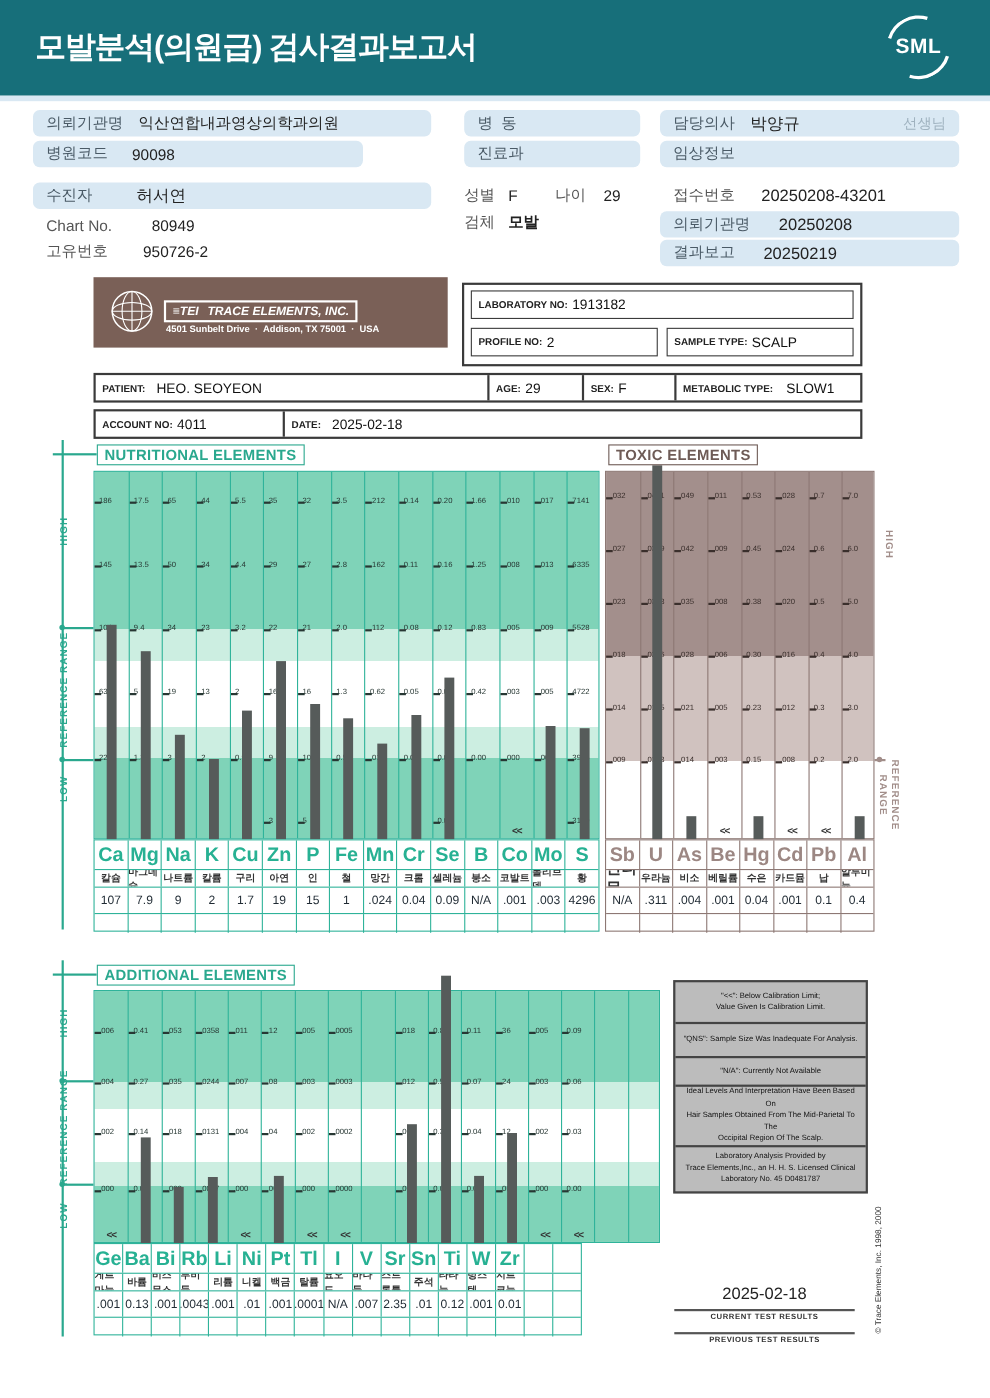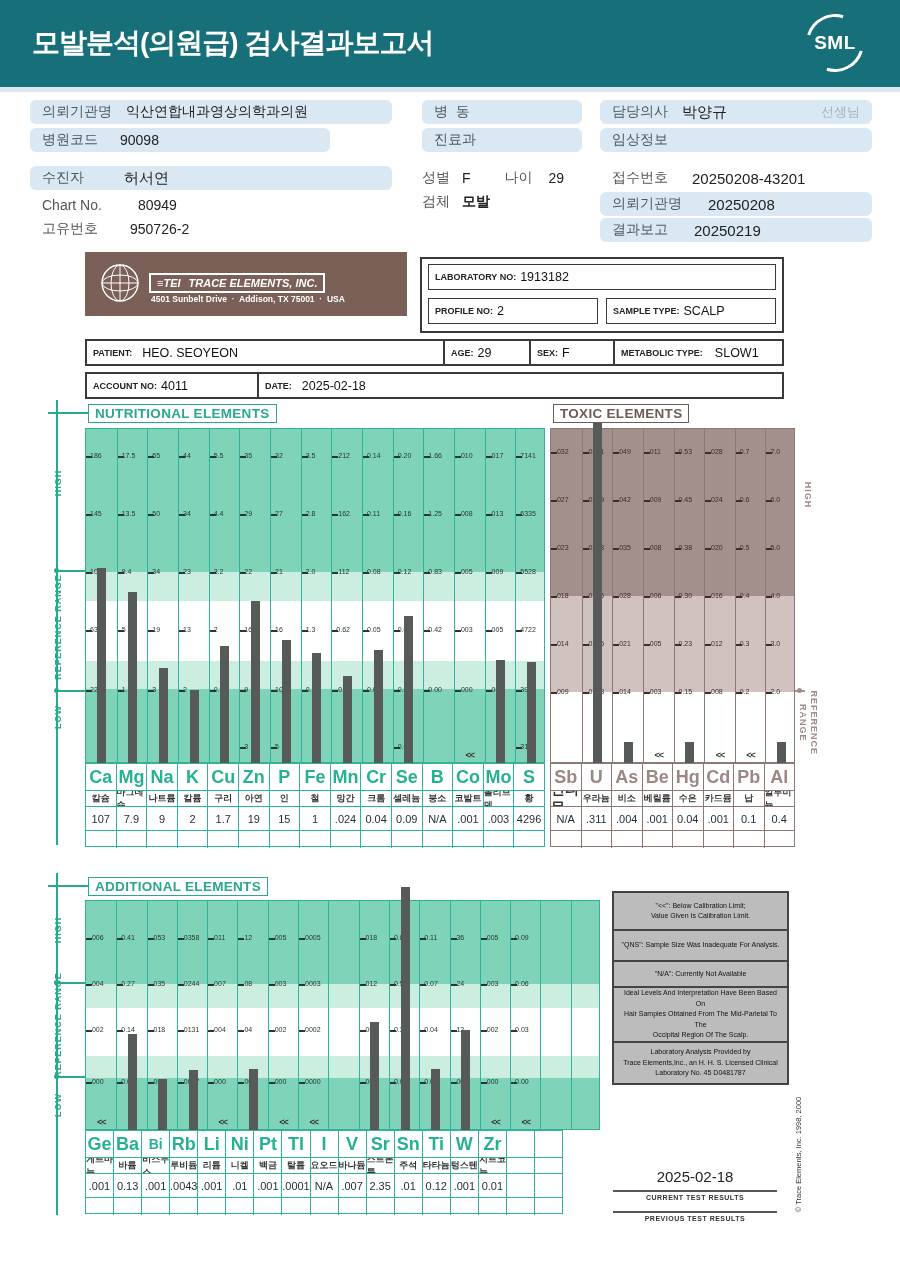--- a/index.html
+++ b/index.html
@@ -824,25 +824,25 @@
           <div class="ticklab" style="top: 79px; color: rgb(39, 55, 51);">0.06</div>
           <div class="tickline" style="top: 129px; background: rgb(39, 55, 51);"></div>
           <div class="ticklab" style="top: 125px; color: rgb(39, 55, 51);">0.03</div>
           <div class="tickline" style="top: 181px; background: rgb(39, 55, 51);"></div>
           <div class="ticklab" style="top: 177px; color: rgb(39, 55, 51);">0.00</div>
           <div class="blm">&lt;&lt;</div>
         </div>
         <div class="ccol" style="left: 454.41px; width: 30.29px; border-left: 1px solid rgb(47, 179, 154);"></div>
         <div class="ccol" style="left: 484.71px; width: 30.29px; border-left: 1px solid rgb(47, 179, 154);"></div>
       </div>
-      <div class="etable" style="left: 85px; top: 1130px; width: 478px; height: 84px; border: 1px solid rgb(47, 179, 154);">
+      <div class="etable" style="left: 85px; top: 1130px; width: 444px; height: 84px; border: 1px solid rgb(47, 179, 154);">
         <div class="erow" style="top: 0px; height: 26px;">
           <div class="ecell" style="font-size: 18px; font-weight: bold; color: rgb(39, 177, 147);">Ge</div>
           <div class="ecell" style="border-left: 1px solid rgb(47, 179, 154); font-size: 18px; font-weight: bold; color: rgb(39, 177, 147);">Ba</div>
-          <div class="ecell" style="border-left: 1px solid rgb(47, 179, 154); font-size: 14px; font-weight: bold; color: rgb(39, 177, 147);">Bi</div>
+          <div class="ecell" style="border-left: 1px solid rgb(47, 179, 154); font-size: 18px; font-weight: bold; color: rgb(39, 177, 147);">Bi</div>
           <div class="ecell" style="border-left: 1px solid rgb(47, 179, 154); font-size: 18px; font-weight: bold; color: rgb(39, 177, 147);">Rb</div>
           <div class="ecell" style="border-left: 1px solid rgb(47, 179, 154); font-size: 18px; font-weight: bold; color: rgb(39, 177, 147);">Li</div>
           <div class="ecell" style="border-left: 1px solid rgb(47, 179, 154); font-size: 18px; font-weight: bold; color: rgb(39, 177, 147);">Ni</div>
           <div class="ecell" style="border-left: 1px solid rgb(47, 179, 154); font-size: 18px; font-weight: bold; color: rgb(39, 177, 147);">Pt</div>
           <div class="ecell" style="border-left: 1px solid rgb(47, 179, 154); font-size: 18px; font-weight: bold; color: rgb(39, 177, 147);">Tl</div>
           <div class="ecell" style="border-left: 1px solid rgb(47, 179, 154); font-size: 18px; font-weight: bold; color: rgb(39, 177, 147);">I</div>
           <div class="ecell" style="border-left: 1px solid rgb(47, 179, 154); font-size: 18px; font-weight: bold; color: rgb(39, 177, 147);">V</div>
           <div class="ecell" style="border-left: 1px solid rgb(47, 179, 154); font-size: 18px; font-weight: bold; color: rgb(39, 177, 147);">Sr</div>
           <div class="ecell" style="border-left: 1px solid rgb(47, 179, 154); font-size: 18px; font-weight: bold; color: rgb(39, 177, 147);">Sn</div>
           <div class="ecell" style="border-left: 1px solid rgb(47, 179, 154); font-size: 18px; font-weight: bold; color: rgb(39, 177, 147);">Ti</div>

